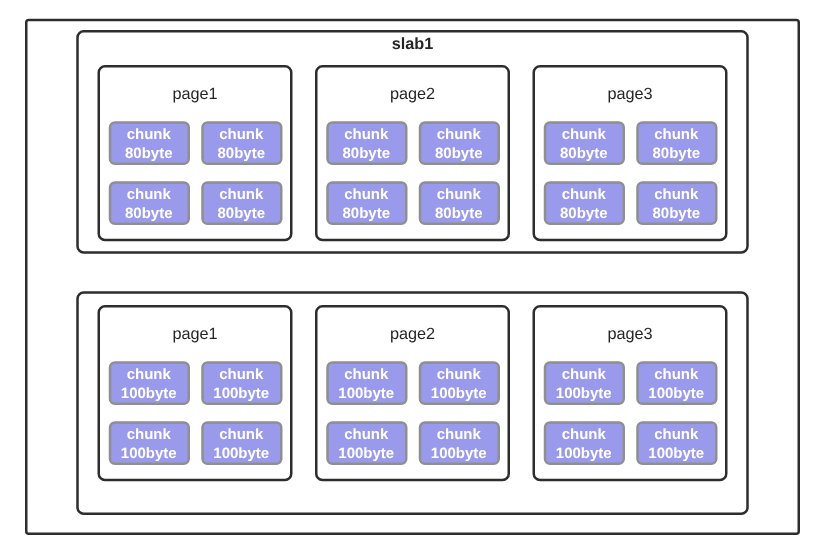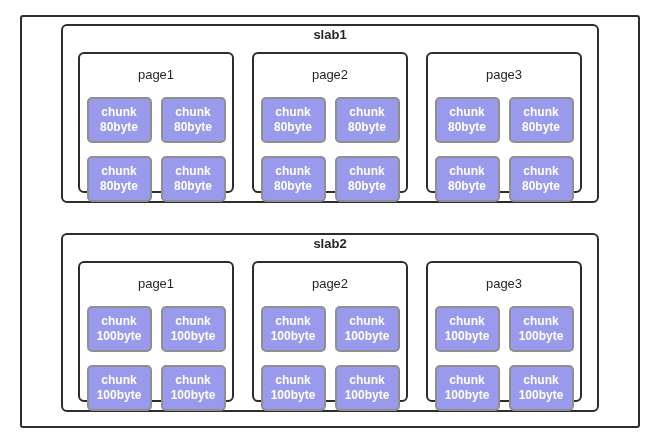--- a/index.html
+++ b/index.html
@@ -45,21 +45,21 @@
   .page-title{
     margin-top:12px;text-align:center;line-height:17px;font-size:13px;
     font-weight:normal;color:var(--title-text);
   }
   .chunks{
     margin-top:14px;
     display:grid;grid-template-columns:repeat(2,65px);
     gap:13px 9px;justify-content:center;
   }
   .chunk{
-    width:65px;height:46px;
+    width:65px;height:35px;
     background:var(--chunk-fill);
     border:2px solid var(--chunk-border);border-radius:5px;
     color:var(--chunk-text);
     font-size:12px;line-height:15px;font-weight:bold;
     display:flex;align-items:center;justify-content:center;
     text-align:center;white-space:pre-line;
   }
 </style>
 </head>
 <body>
@@ -106,21 +106,20 @@
             <div class="chunk">chunk
 80byte</div>
             <div class="chunk">chunk
 80byte</div>
           </div>
         </div>
       </div>
     </section>
 
     <section class="slab">
-      <div class="slab-title">slab2</div>
       <div class="pages">
         <div class="page">
           <div class="page-title">page1</div>
           <div class="chunks">
             <div class="chunk">chunk
 100byte</div>
             <div class="chunk">chunk
 100byte</div>
             <div class="chunk">chunk
 100byte</div>

